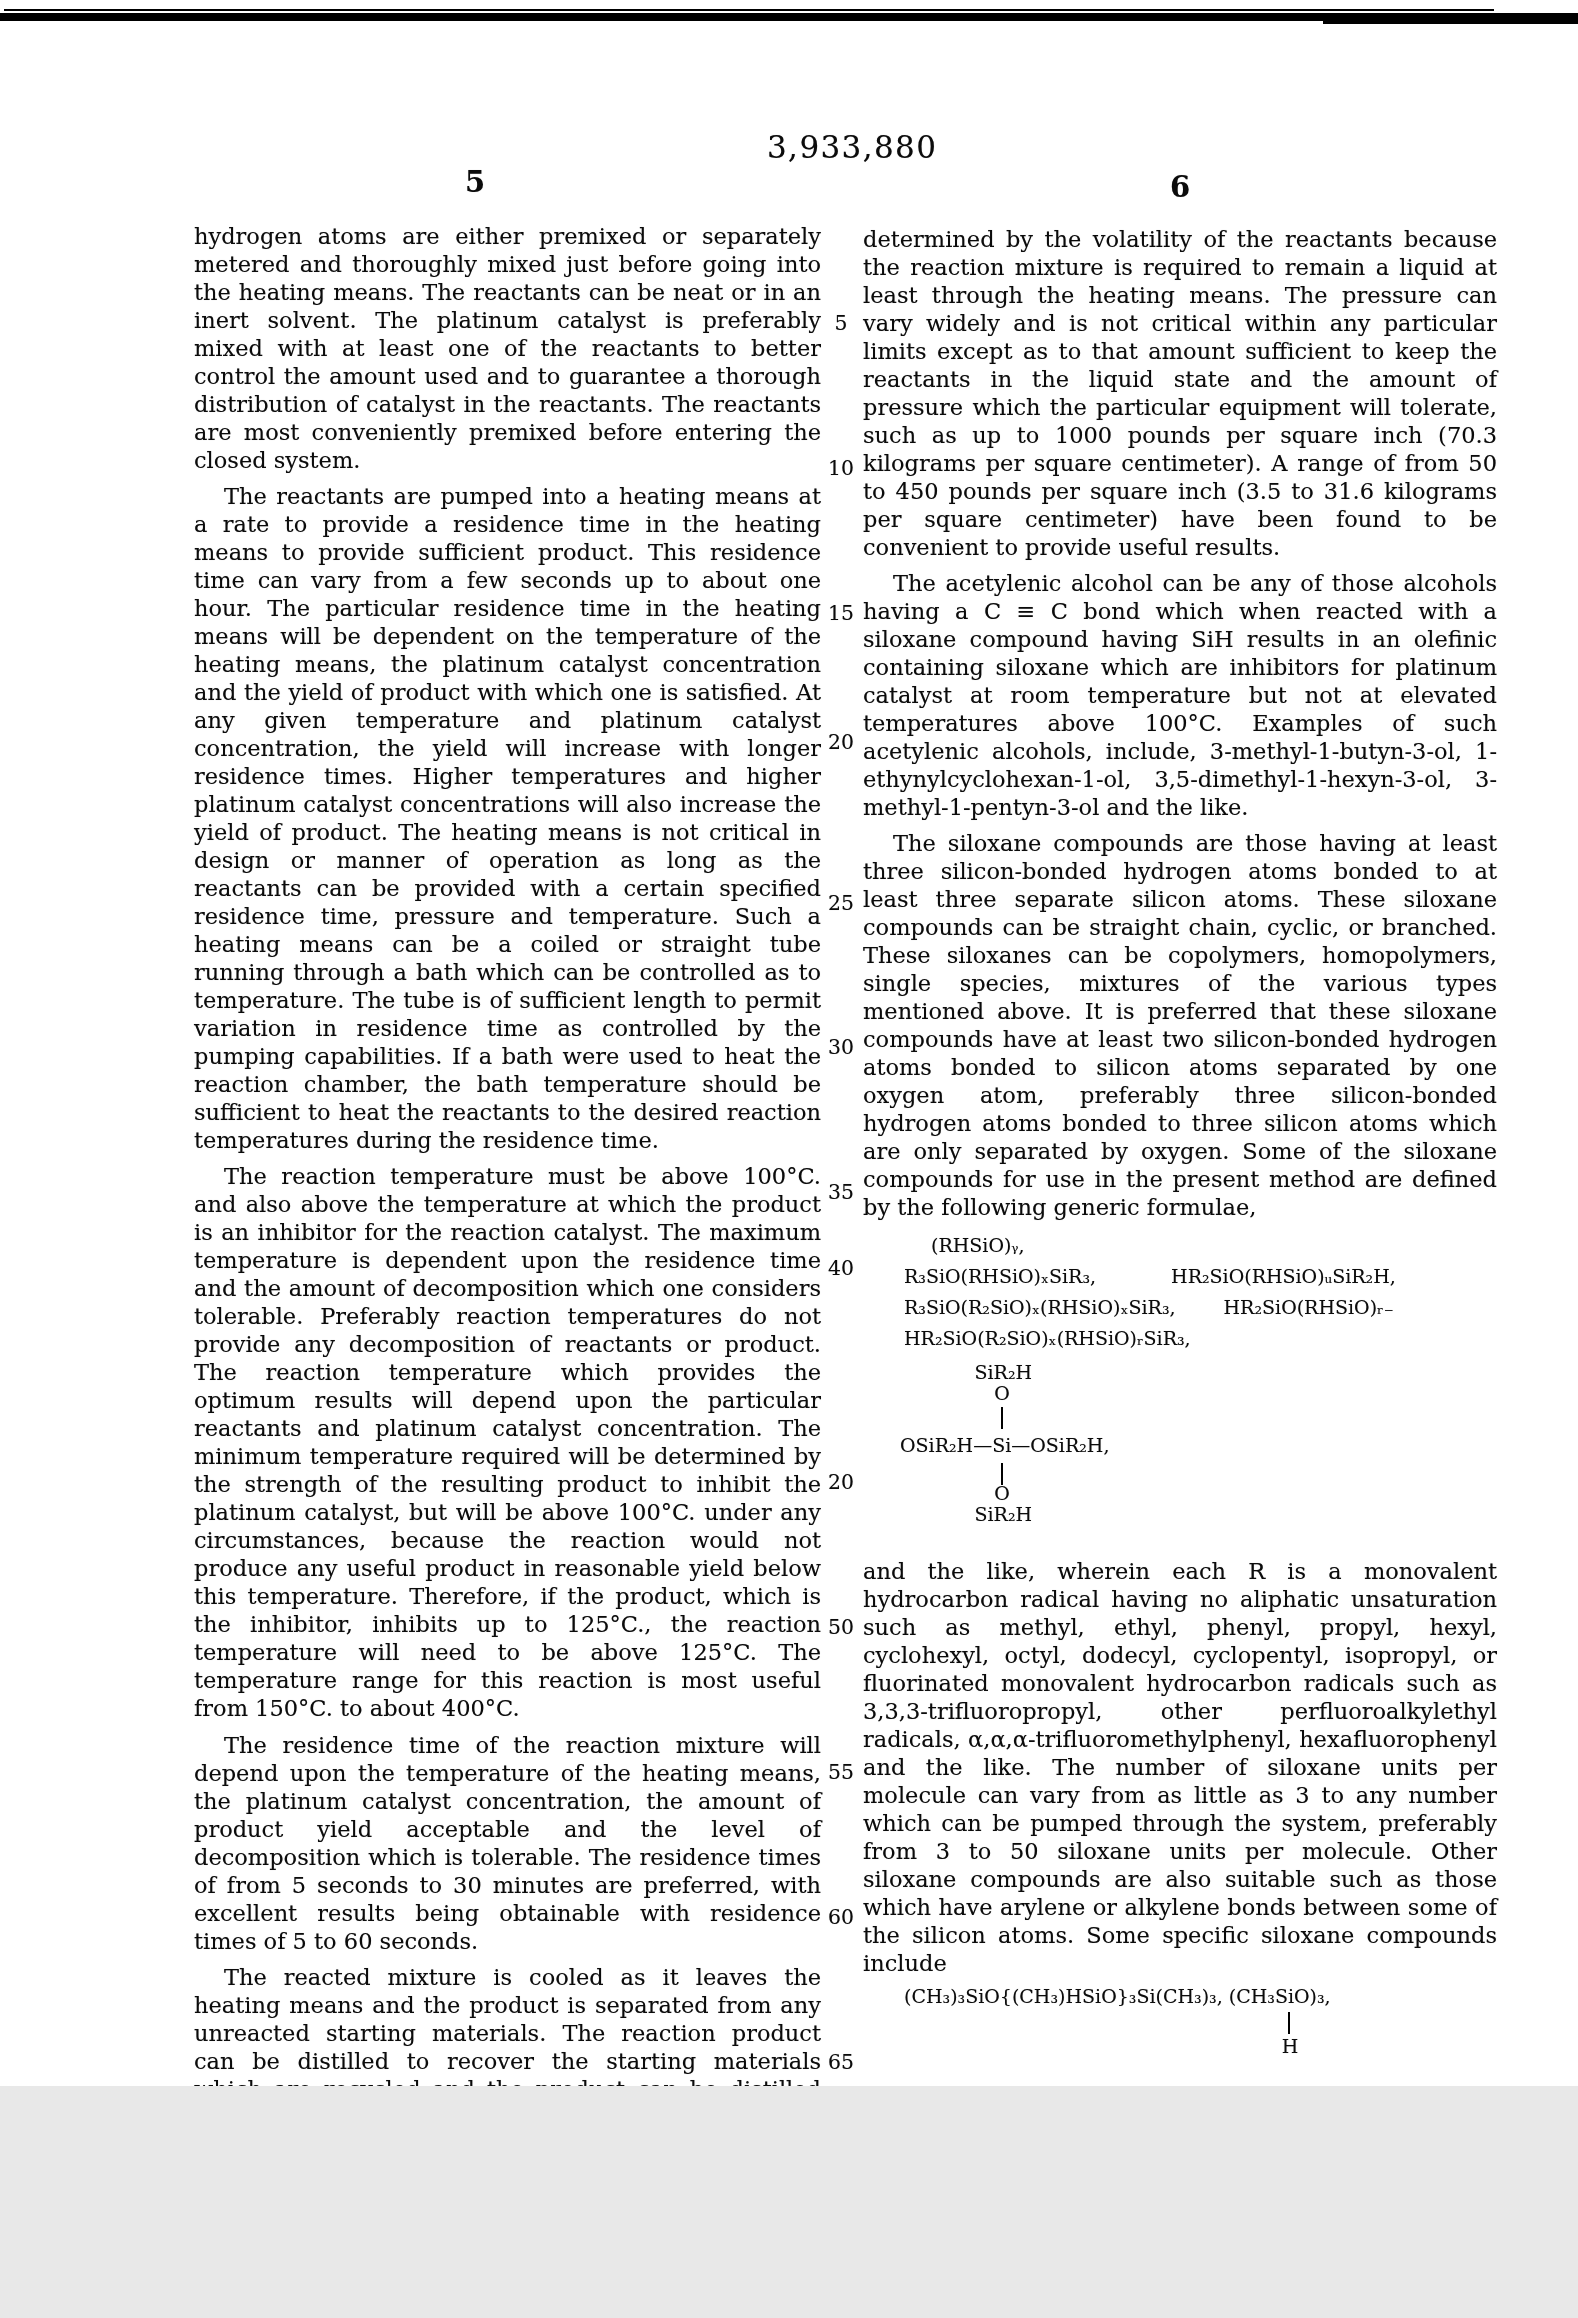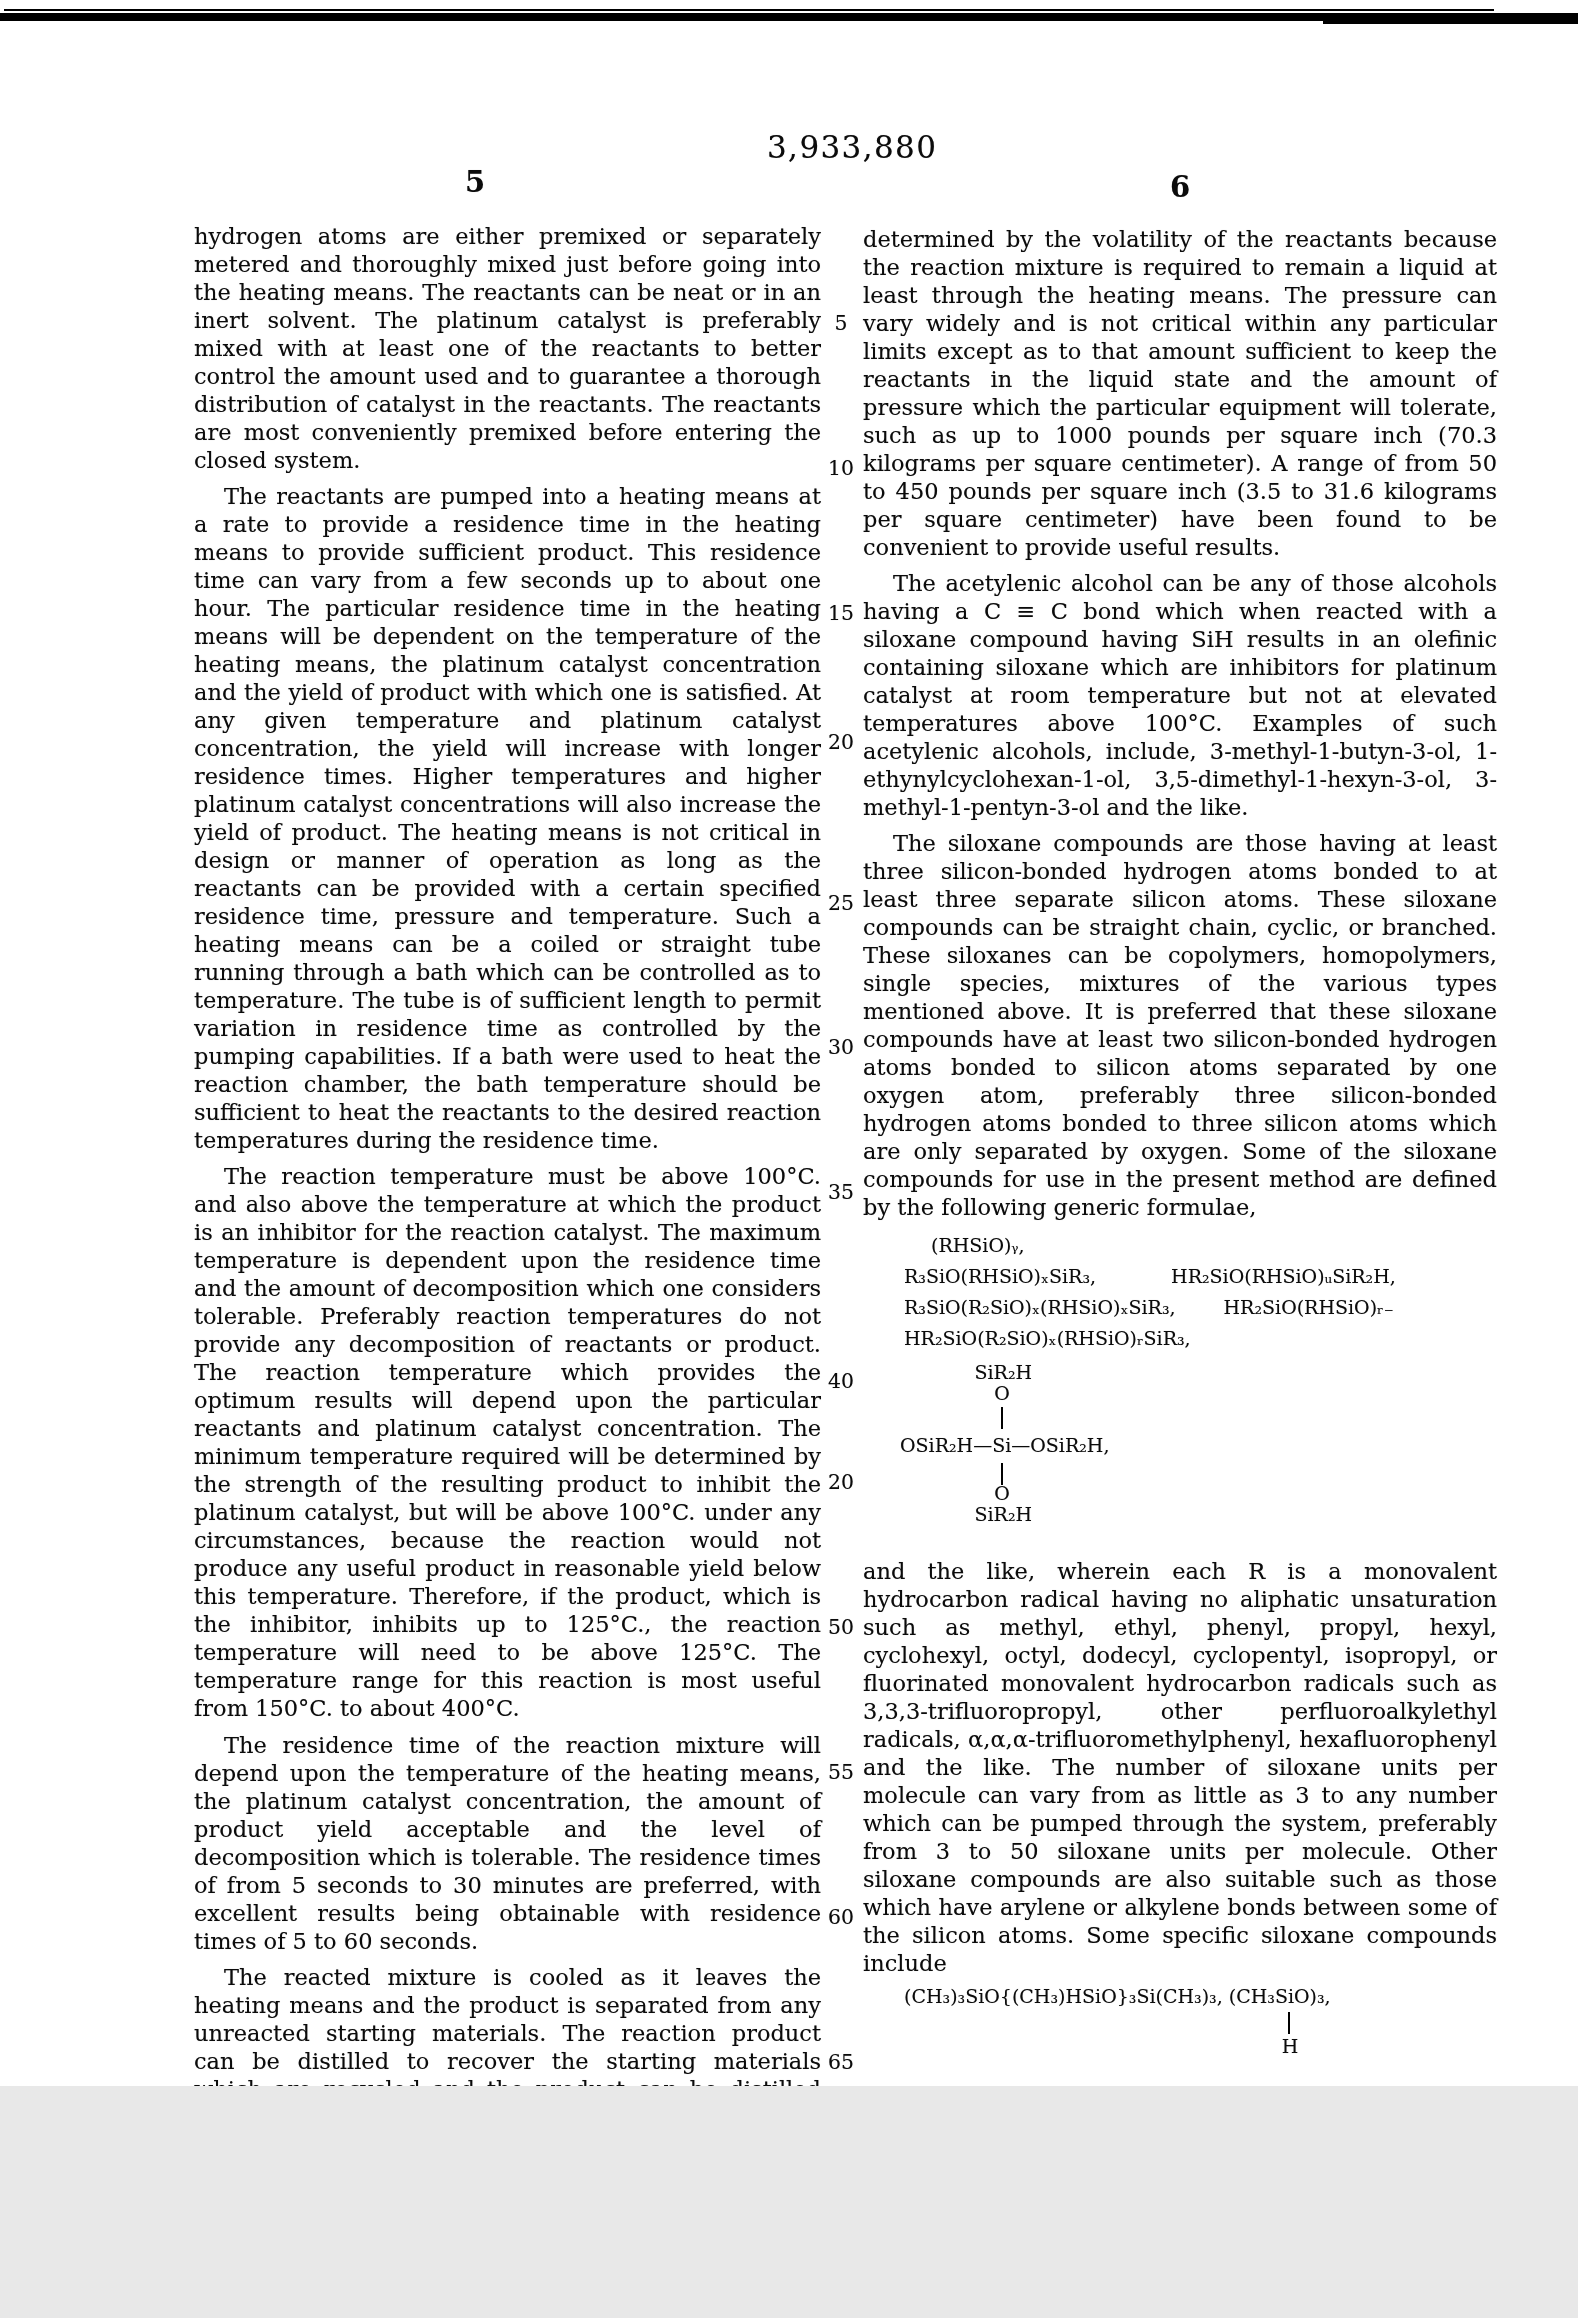--- a/index.html
+++ b/index.html
@@ -63,21 +63,21 @@
   <div class="col-num col-num-left">5</div>
   <div class="col-num col-num-right">6</div>
 
   <span class="lnum" style="top:311px">5</span>
   <span class="lnum" style="top:456px">10</span>
   <span class="lnum" style="top:601px">15</span>
   <span class="lnum" style="top:730px">20</span>
   <span class="lnum" style="top:891px">25</span>
   <span class="lnum" style="top:1035px">30</span>
   <span class="lnum" style="top:1180px">35</span>
-  <span class="lnum" style="top:1369px">40</span>
+  <span class="lnum" style="top:1256px">40</span>
   <span class="lnum" style="top:1470px">20</span>
   <span class="lnum" style="top:1615px">50</span>
   <span class="lnum" style="top:1760px">55</span>
   <span class="lnum" style="top:1905px">60</span>
   <span class="lnum" style="top:2050px">65</span>
 
   <div class="column column-left">
     <p class="para noindent">hydrogen atoms are either premixed or separately metered and thoroughly mixed just before going into the heating means. The reactants can be neat or in an inert solvent. The platinum catalyst is preferably mixed with at least one of the reactants to better control the amount used and to guarantee a thorough distribution of catalyst in the reactants. The reactants are most conveniently premixed before entering the closed system.</p>
     <p class="para">The reactants are pumped into a heating means at a rate to provide a residence time in the heating means to provide sufficient product. This residence time can vary from a few seconds up to about one hour. The particular residence time in the heating means will be dependent on the temperature of the heating means, the platinum catalyst concentration and the yield of product with which one is satisfied. At any given temperature and platinum catalyst concentration, the yield will increase with longer residence times. Higher temperatures and higher platinum catalyst concentrations will also increase the yield of product. The heating means is not critical in design or manner of operation as long as the reactants can be provided with a certain specified residence time, pressure and temperature. Such a heating means can be a coiled or straight tube running through a bath which can be controlled as to temperature. The tube is of sufficient length to permit variation in residence time as controlled by the pumping capabilities. If a bath were used to heat the reaction chamber, the bath temperature should be sufficient to heat the reactants to the desired reaction temperatures during the residence time.</p>
     <p class="para">The reaction temperature must be above 100°C. and also above the temperature at which the product is an inhibitor for the reaction catalyst. The maximum temperature is dependent upon the residence time and the amount of decomposition which one considers tolerable. Preferably reaction temperatures do not provide any decomposition of reactants or product. The reaction temperature which provides the optimum results will depend upon the particular reactants and platinum catalyst concentration. The minimum temperature required will be determined by the strength of the resulting product to inhibit the platinum catalyst, but will be above 100°C. under any circumstances, because the reaction would not produce any useful product in reasonable yield below this temperature. Therefore, if the product, which is the inhibitor, inhibits up to 125°C., the reaction temperature will need to be above 125°C. The temperature range for this reaction is most useful from 150°C. to about 400°C.</p>

